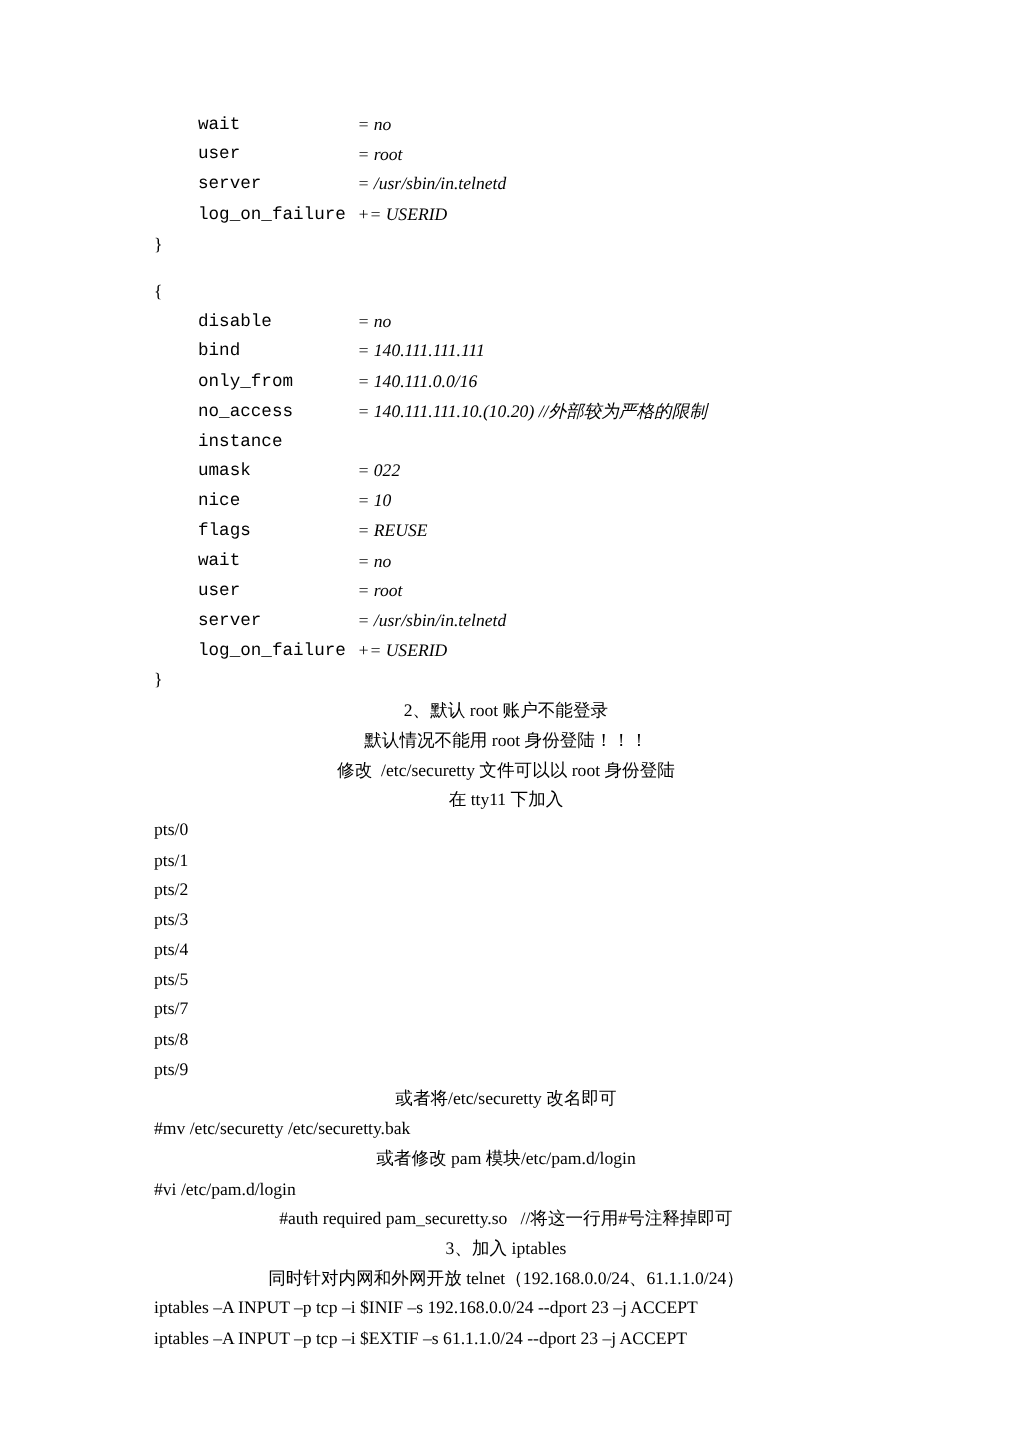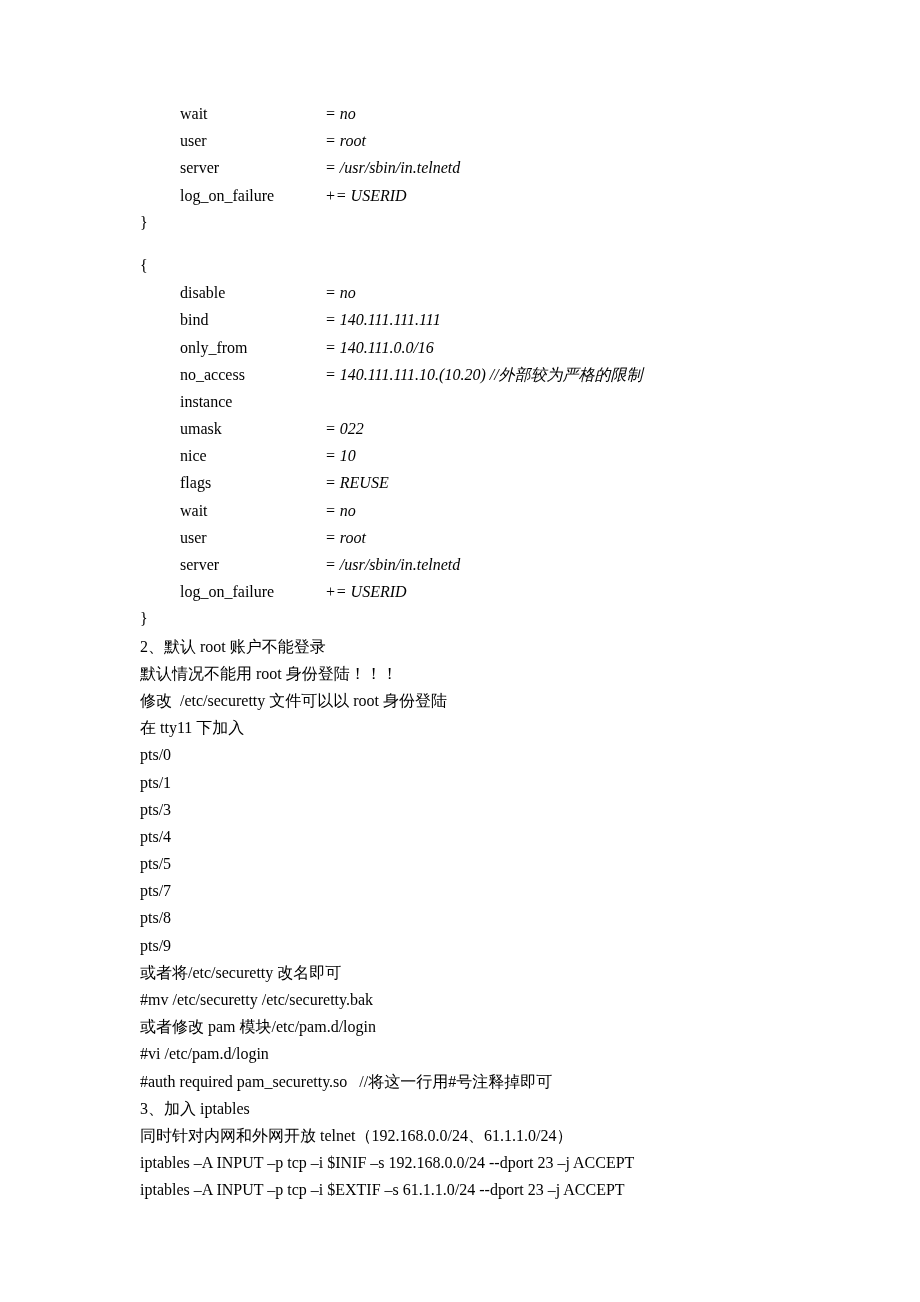--- a/index.html
+++ b/index.html
@@ -24,27 +24,29 @@
   .config-row {
     display: flex;
   }
   .indent {
     width: 40px;
     display: inline-block;
   }
   .key {
     width: 145px;
     display: inline-block;
+    font-family: Liberation Mono, monospace;
   }
   .val {
     display: inline-block;
     font-style: italic;
   }
   .cjk {
     font-family: "SimSun", "Times New Roman", serif;
+    text-align: center;
   }
 </style>
 </head>
 <body>
 
 <div class="page">
 
   <div class="config-row">
     <span class="indent"></span>
     <span class="key">wait</span>
@@ -130,20 +132,21 @@
     <span class="val">+= USERID</span>
   </div>
   <div class="line">}</div>
 
   <div class="line cjk">2、默认 root 账户不能登录</div>
   <div class="line cjk">默认情况不能用 root 身份登陆！！！</div>
   <div class="line cjk">修改  /etc/securetty 文件可以以 root 身份登陆</div>
   <div class="line cjk">在 tty11 下加入</div>
   <div class="line">pts/0</div>
   <div class="line">pts/1</div>
+  <div class="line">pts/2</div>
   <div class="line">pts/3</div>
   <div class="line">pts/4</div>
   <div class="line">pts/5</div>
   <div class="line">pts/7</div>
   <div class="line">pts/8</div>
   <div class="line">pts/9</div>
   <div class="line cjk">或者将/etc/securetty 改名即可</div>
   <div class="line">#mv /etc/securetty /etc/securetty.bak</div>
   <div class="line cjk">或者修改 pam 模块/etc/pam.d/login</div>
   <div class="line">#vi /etc/pam.d/login</div>

